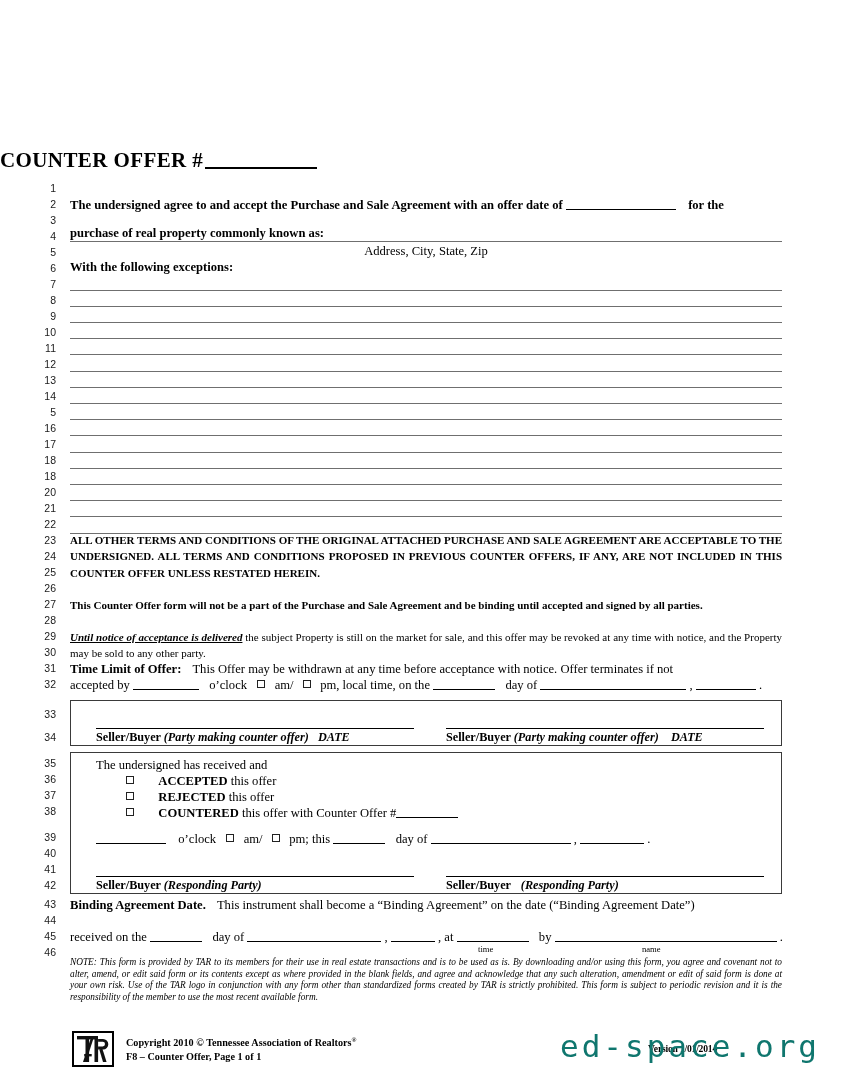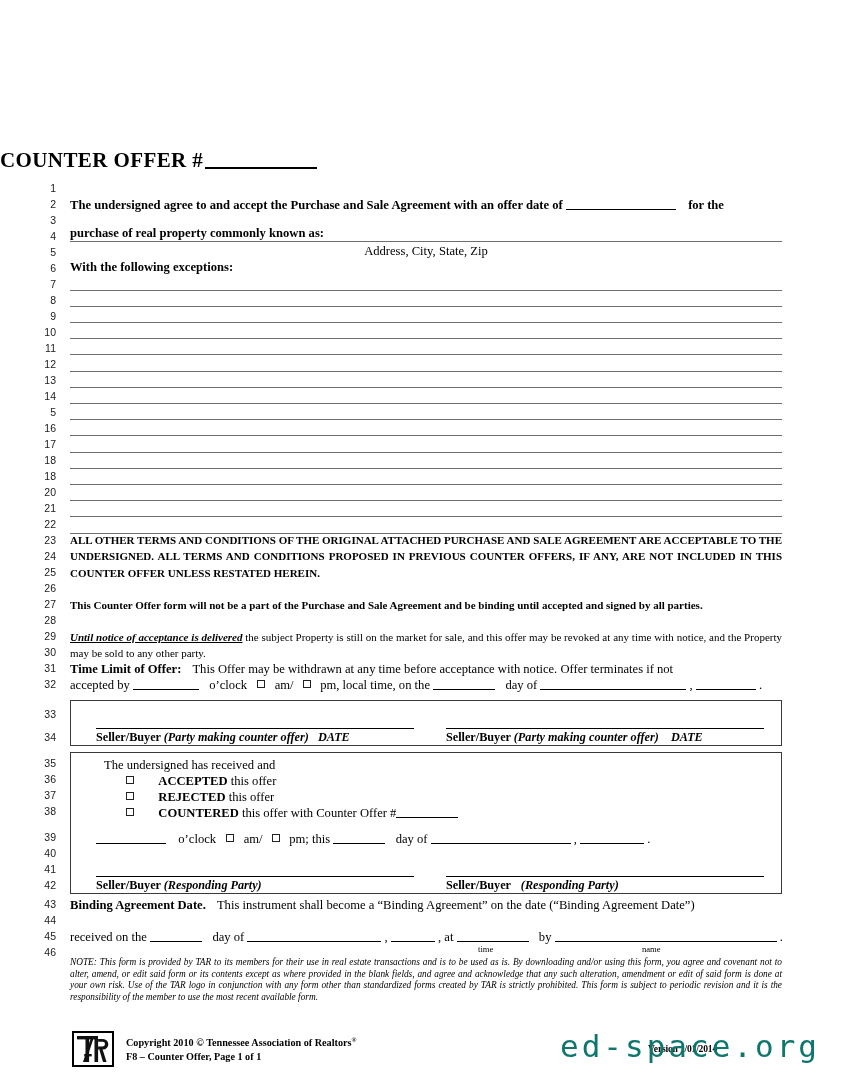--- a/index.html
+++ b/index.html
@@ -342,21 +342,21 @@
   </div>
   <div class="siglabel" style="left:446px;top:730px;">
     <span>Seller/Buyer</span>
     <span class="i">(Party making counter offer)</span>
     <span style="display:inline-block;width:6px;"></span>
     <span class="i">DATE</span>
   </div>
 
   <div class="box" style="left:70px;right:62px;top:752px;height:142px;"></div>
 
-  <div class="t" style="position:absolute;left:104px;top:757px;">
+  <div class="t" style="position:absolute;left:96px;top:757px;">
     <span>The undersigned has received and</span>
   </div>
 
   <div class="t" style="position:absolute;left:126px;top:773px;">
     <span class="cb"></span>
     <span style="display:inline-block;width:18px;"></span>
     <span class="b">ACCEPTED</span><span> this offer</span>
   </div>
 
   <div class="t" style="position:absolute;left:126px;top:789px;">

